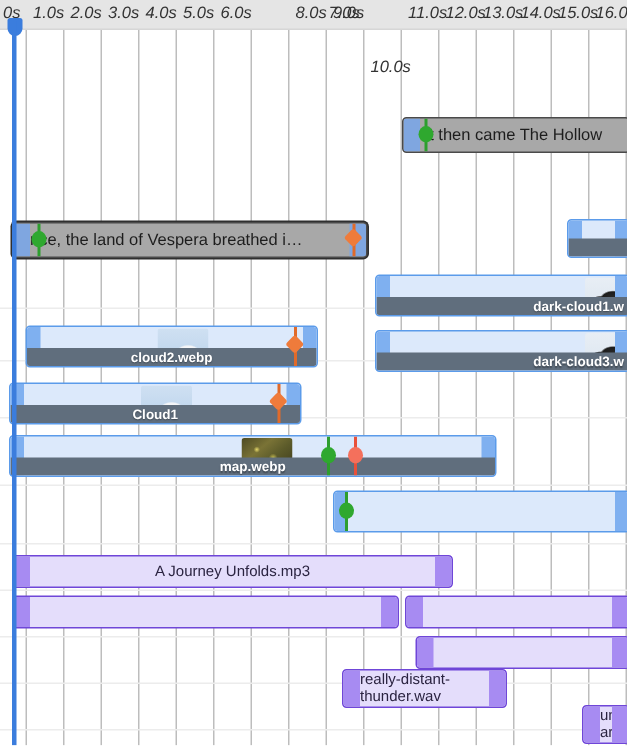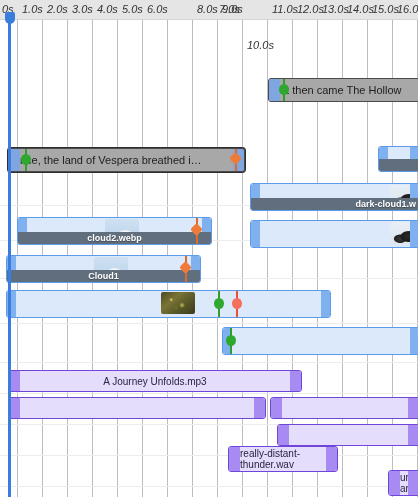--- a/index.html
+++ b/index.html
@@ -268,20 +268,21 @@
           <div class="thumb thumb-clouddark" style="left: 130px;"></div>
         </div>
         <div class="labelbar right">dark-cloud1.w</div>
       </div>
       <div class="clip clip-video" style="left: 250px; top: 220px; width: 170px; height: 28px;">
         <div class="handle-l"></div>
         <div class="handle-r"></div>
         <div class="thumbstrip">
           <div class="thumb thumb-clouddark" style="left: 130px;"></div>
         </div>
+        <div class="labelbar right">dark-cloud3.w</div>
       </div>
       <div class="clip clip-video" style="left: 6px; top: 217px; width: 195px; height: 28px; margin-left: 11px;">
         <div class="handle-l"></div>
         <div class="handle-r"></div>
         <div class="thumbstrip">
           <div class="thumb thumb-cloudwhite" style="left: 78px;"></div>
         </div>
         <div class="labelbar">cloud2.webp</div>
         <div class="kf kf-orange kf-diamond" style="left: 176px; top: 0px; width: 6px; height: 26px;">
           <div class="kf-stem"></div>
@@ -299,20 +300,21 @@
           <div class="kf-stem"></div>
           <div class="kf-dot" style="top: 7px;"></div>
         </div>
       </div>
       <div class="clip clip-video" style="left: 6px; top: 290px; width: 325px; height: 28px;">
         <div class="handle-l"></div>
         <div class="handle-r"></div>
         <div class="thumbstrip">
           <div class="thumb thumb-map" style="left: 145px;"></div>
         </div>
+        <div class="labelbar">map.webp</div>
         <div class="kf kf-green" style="left: 209px; top: 0px; width: 6px; height: 26px;">
           <div class="kf-stem"></div>
           <div class="kf-dot" style="top: 7px;"></div>
         </div>
         <div class="kf kf-red" style="left: 227px; top: 0px; width: 6px; height: 26px;">
           <div class="kf-stem"></div>
           <div class="kf-dot" style="top: 7px;"></div>
         </div>
       </div>
       <div class="clip clip-video" style="left: 222px; top: 327px; width: 198px; height: 28px;">

